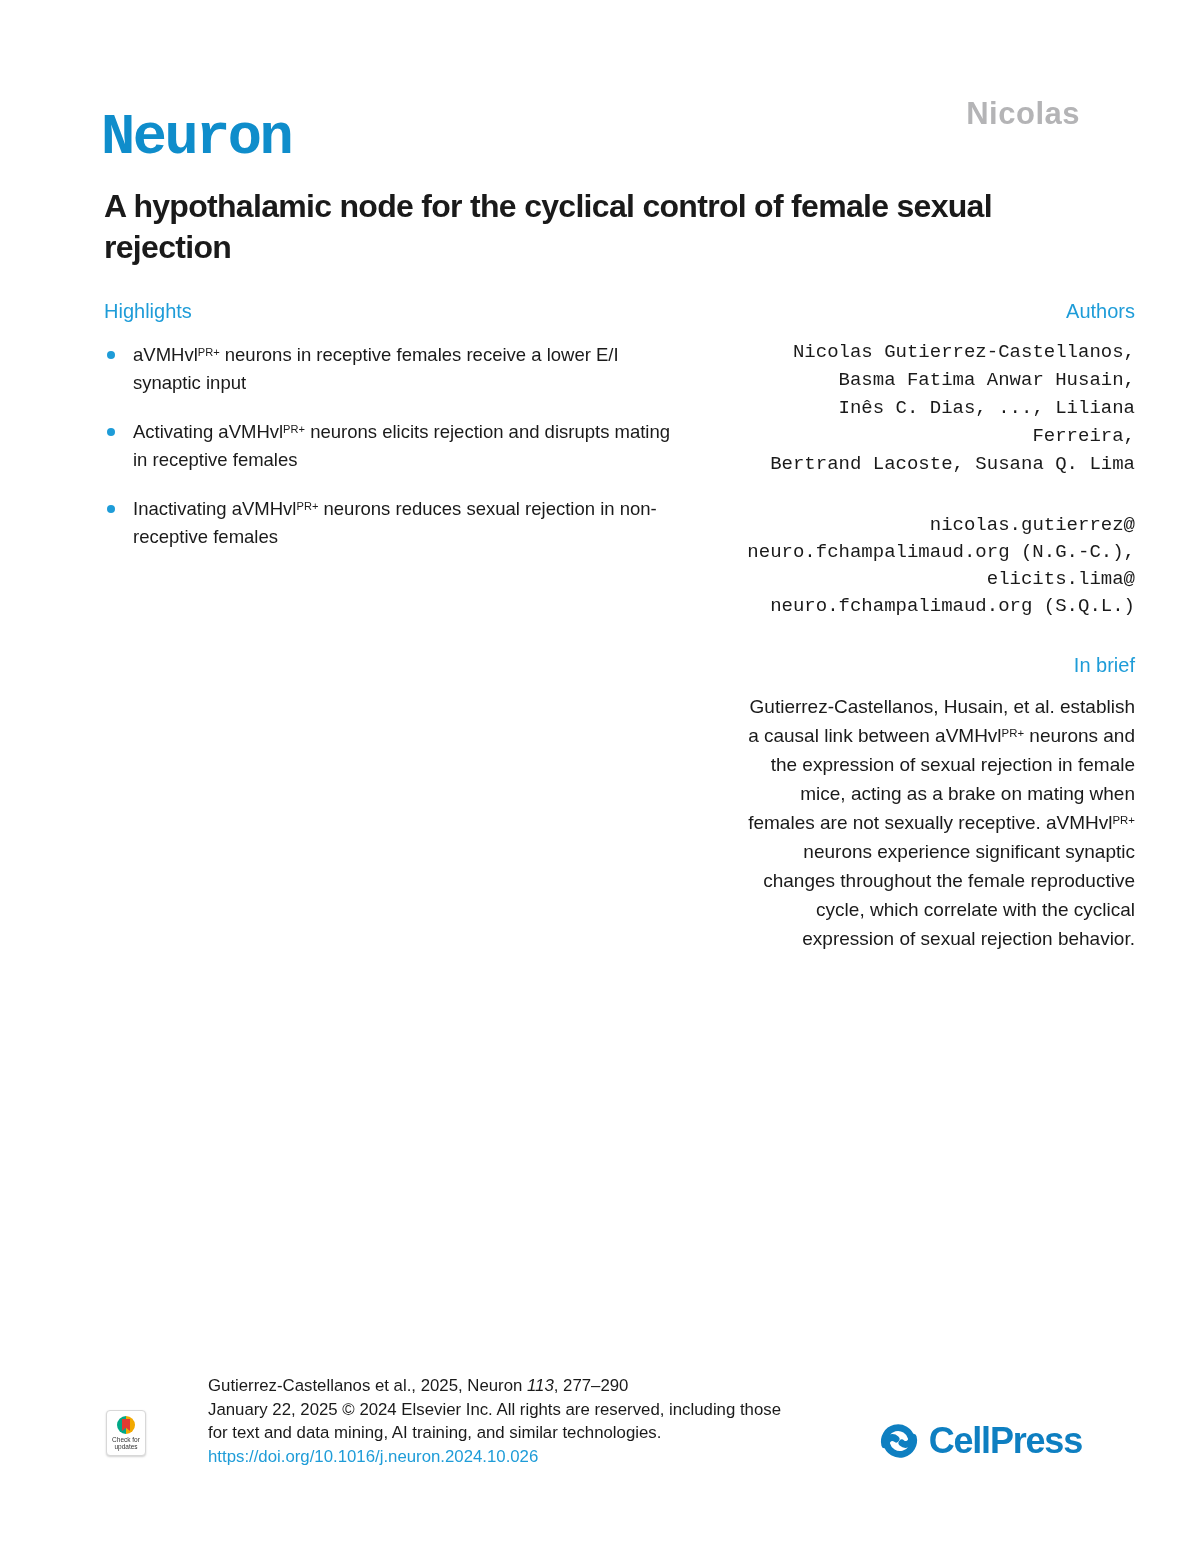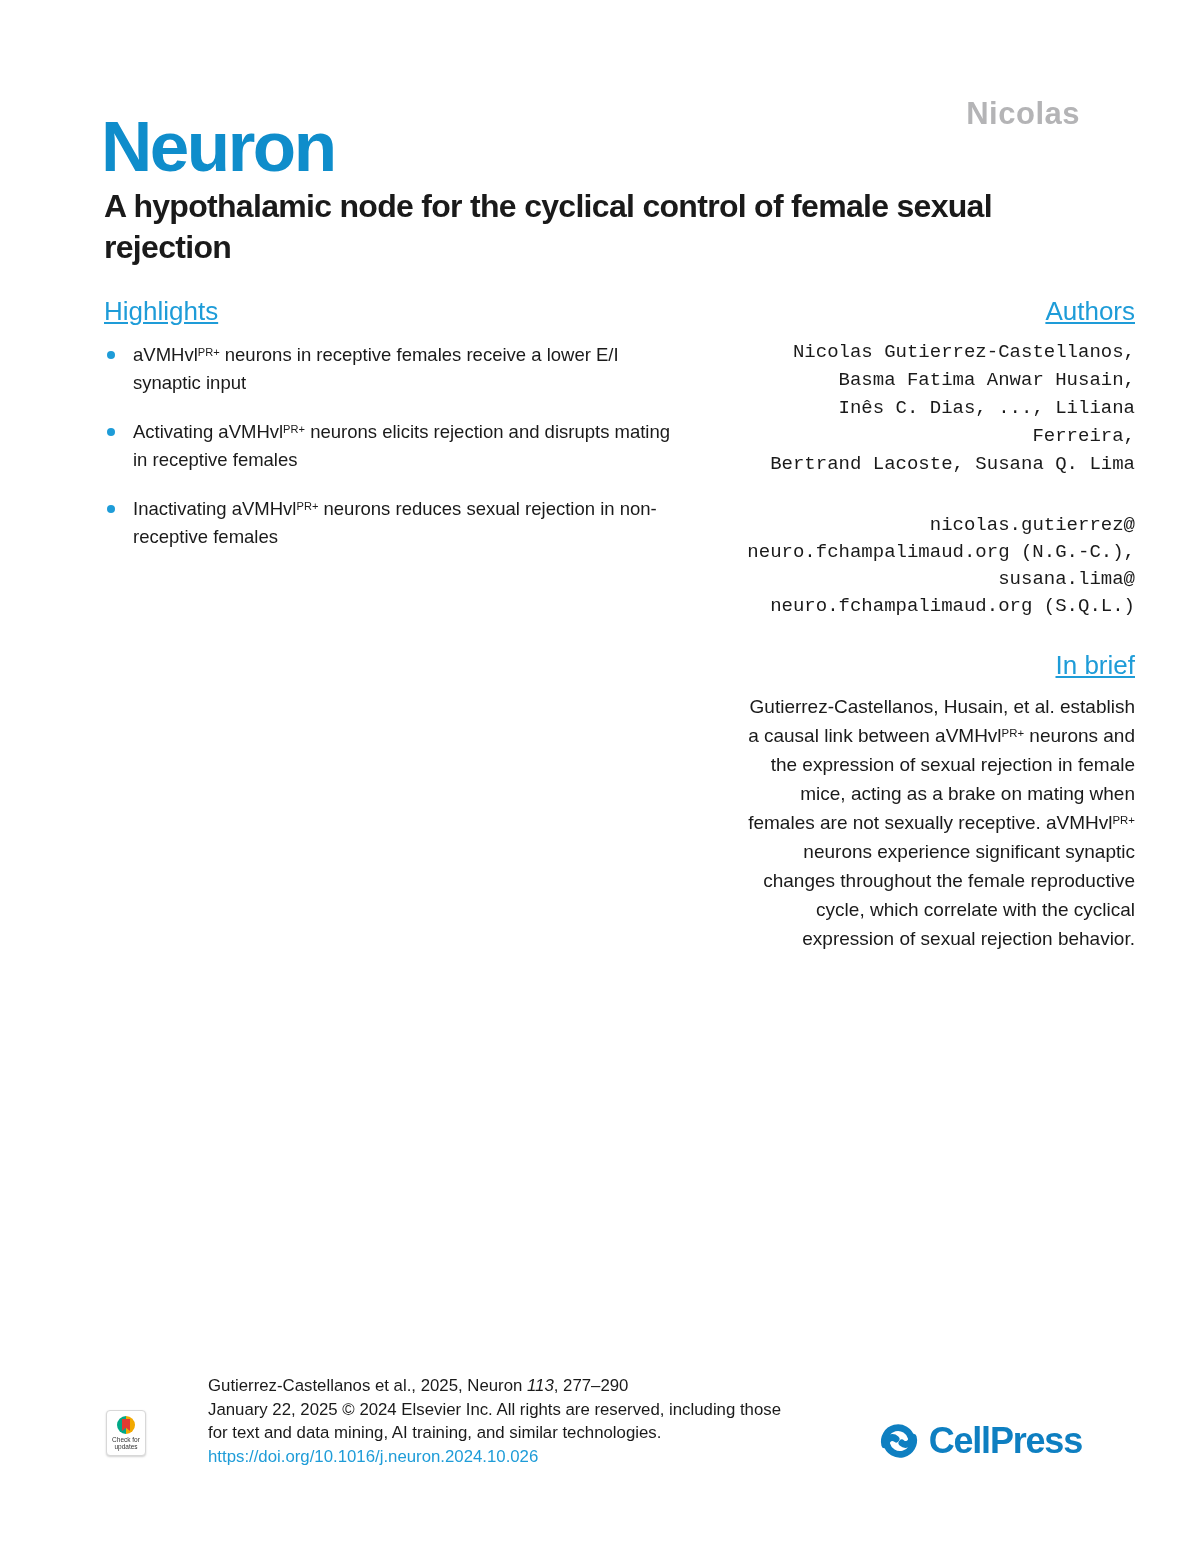--- a/index.html
+++ b/index.html
@@ -11,24 +11,24 @@
     --link-blue:#1E9CD8;
     --crossmark-red:#E03C31;
     --crossmark-teal:#00A887;
     --crossmark-yellow:#F2A900;
   }
   html,body{margin:0;padding:0;}
   body{background:#ffffff;font-family:"Liberation Sans","DejaVu Sans",sans-serif;color:var(--body-text);}
   .page{position:relative;width:1200px;height:1557px;background:#ffffff;overflow:hidden;}
 
   .article-label{position:absolute;top:96px;right:120px;font-size:31px;font-weight:bold;color:var(--article-gray);letter-spacing:0.5px;}
-  .journal-logo{position:absolute;top:106px;left:101px;font-size:71px;font-weight:bold;color:var(--logo-blue);letter-spacing:-2.5px;}
+  .journal-logo{position:absolute;top:106px;left:101px;font-size:57px;font-weight:bold;color:var(--logo-blue);letter-spacing:-2.5px;font-family:Liberation Mono, monospace;}
   .paper-title{position:absolute;top:186px;left:104px;width:905px;margin:0;font-size:32px;line-height:41px;font-weight:bold;color:var(--body-text);letter-spacing:-0.7px;}
 
-  .section-heading{margin:0 0 13px 0;font-size:26px;line-height:28px;font-weight:400;color:var(--heading-blue);text-decoration:underline;}
+  .section-heading{margin:0 0 13px 0;font-size:20px;line-height:28px;font-weight:400;color:var(--heading-blue);}
 
   .col-left{position:absolute;top:297px;left:104px;width:585px;}
   .highlight-list{margin:16px 0 0 0;padding:0;list-style:none;}
   .highlight-list li{position:relative;padding-left:29px;margin-bottom:21px;font-size:18.5px;line-height:28px;}
   .bullet-dot{position:absolute;left:3px;top:10px;width:8px;height:8px;border-radius:50%;background:var(--heading-blue);}
 
   .col-right{position:absolute;top:297px;left:740px;width:395px;text-align:right;}
   .body-line{font-size:19px;line-height:28px;font-family:Liberation Mono, monospace;}
   .sec-correspondence{margin-top:34px;}
   .sec-correspondence .body-line{line-height:27px;}
@@ -82,21 +82,21 @@
       <h2 class="section-heading">Authors</h2>
       <div class="body-line">Nicolas Gutierrez-Castellanos,</div>
       <div class="body-line">Basma Fatima Anwar Husain,</div>
       <div class="body-line">Inês C. Dias, ..., Liliana Ferreira,</div>
       <div class="body-line">Bertrand Lacoste, Susana Q. Lima</div>
     </section>
 
     <section class="sec-correspondence">
       <div class="body-line">nicolas.gutierrez@</div>
       <div class="body-line">neuro.fchampalimaud.org (N.G.-C.),</div>
-      <div class="body-line">susana.lima@</div>
+      <div class="body-line">elicits.lima@</div>
       <div class="body-line">neuro.fchampalimaud.org (S.Q.L.)</div>
     </section>
 
     <section class="sec-inbrief">
       <h2 class="section-heading">In brief</h2>
       <p>Gutierrez-Castellanos, Husain, et al. establish a causal link between aVMHvl<sup>PR+</sup> neurons and the expression of sexual rejection in female mice, acting as a brake on mating when females are not sexually receptive. aVMHvl<sup>PR+</sup> neurons experience significant synaptic changes throughout the female reproductive cycle, which correlate with the cyclical expression of sexual rejection behavior.</p>
     </section>
   </aside>
 
   <div class="update-badge">

